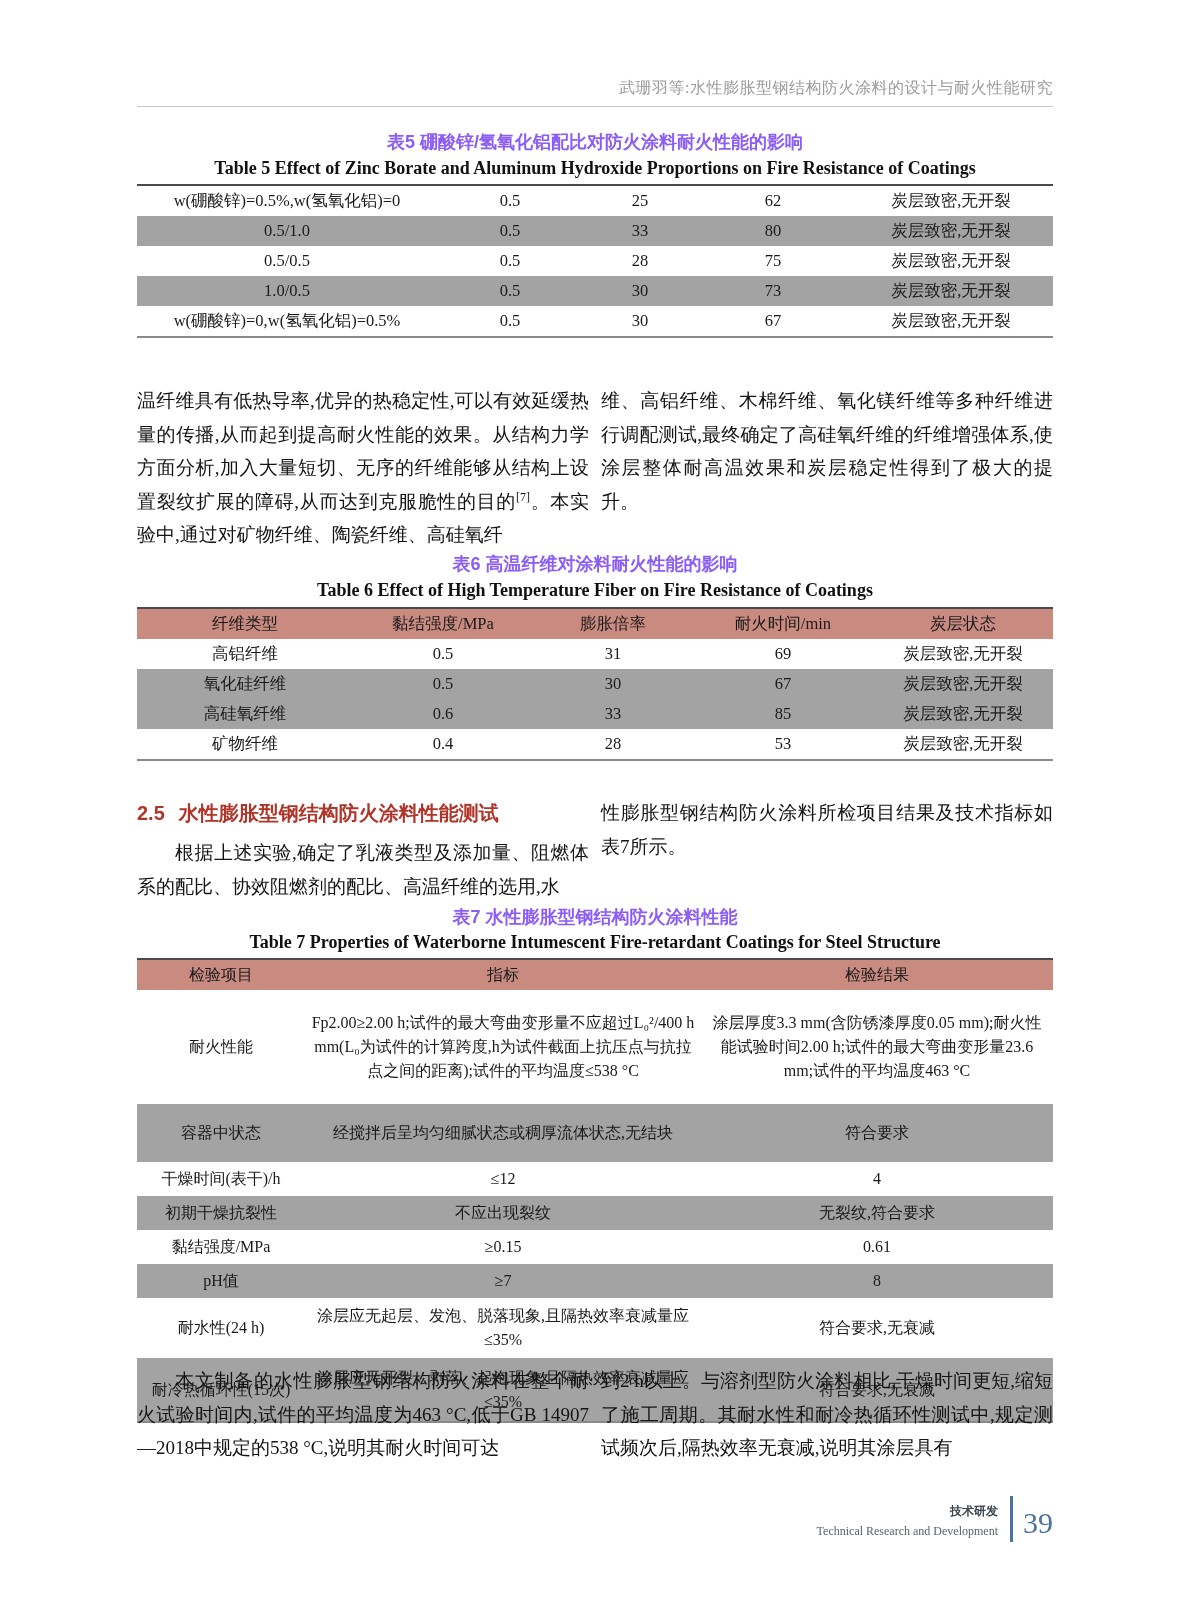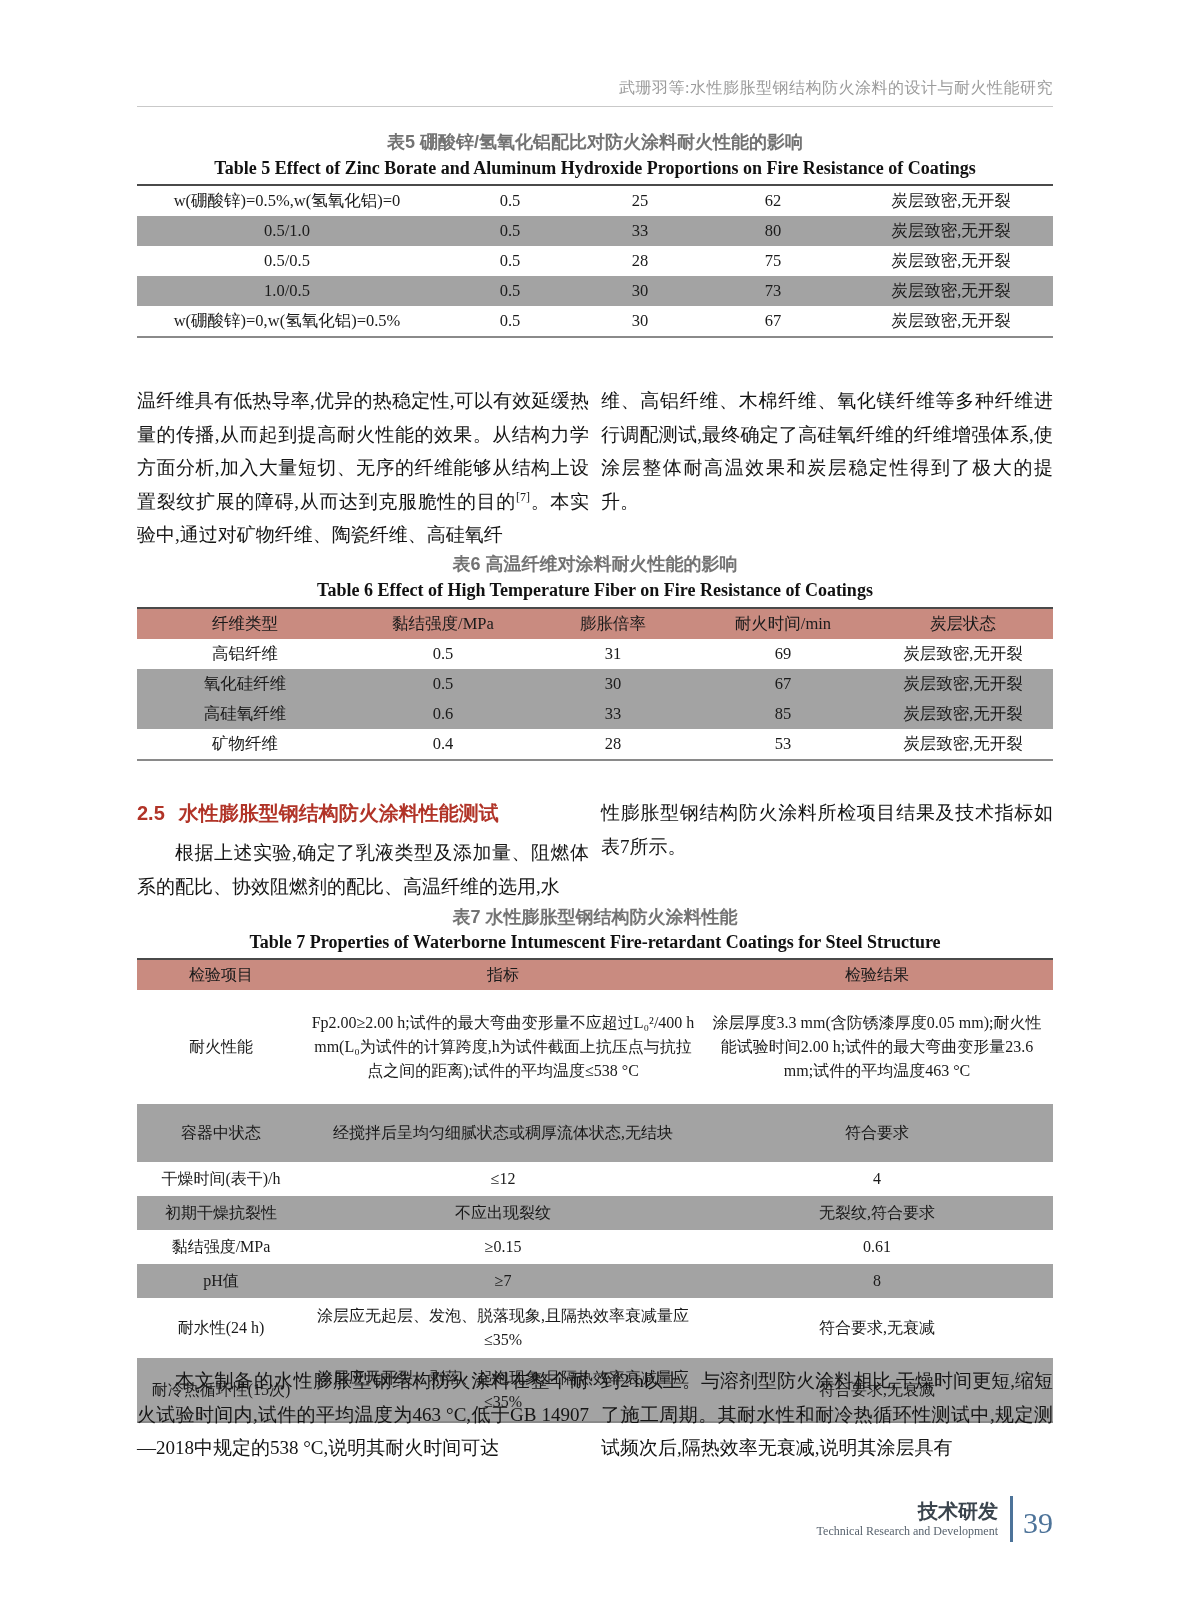--- a/index.html
+++ b/index.html
@@ -22,21 +22,21 @@
     letter-spacing:0.5px;
   }
   .head-rule{
     top:106px;left:137px;width:916px;height:0;
     border-top:1px solid #c9c9c9;
   }
 
   
   .cap-zh{
     left:137px;width:916px;text-align:center;
-    font-size:18px;font-weight:bold;color:#737373;
+    font-size:18px;font-weight:bold;color:#8b5cf6;
     font-family:"Liberation Sans","DejaVu Sans",sans-serif;
   }
   .cap-en{
     left:137px;width:916px;text-align:center;
     font-size:18px;font-weight:bold;color:#111;
     font-family:"Liberation Serif","DejaVu Serif",serif;
   }
 
   
   table.dtable{
@@ -75,21 +75,21 @@
   }
   .section-num{margin-right:14px;}
 
   
   .footer{
     top:1496px;left:137px;width:916px;
     display:flex;justify-content:flex-end;align-items:center;
   }
   .footer-labels{text-align:right;}
   .footer-zh{
-    font-size:20px;font-weight:bold;color:#3a444d;
+    font-size:12px;font-weight:bold;color:#3a444d;
     font-family:"Liberation Sans","DejaVu Sans",sans-serif;
     line-height:24px;
   }
   .footer-en{
     font-size:12px;color:#58636e;line-height:16px;
     font-family:"Liberation Serif","DejaVu Serif",serif;
   }
   .footer-bar{
     width:3px;height:46px;background:#4d7399;margin:0 10px 0 12px;
   }

